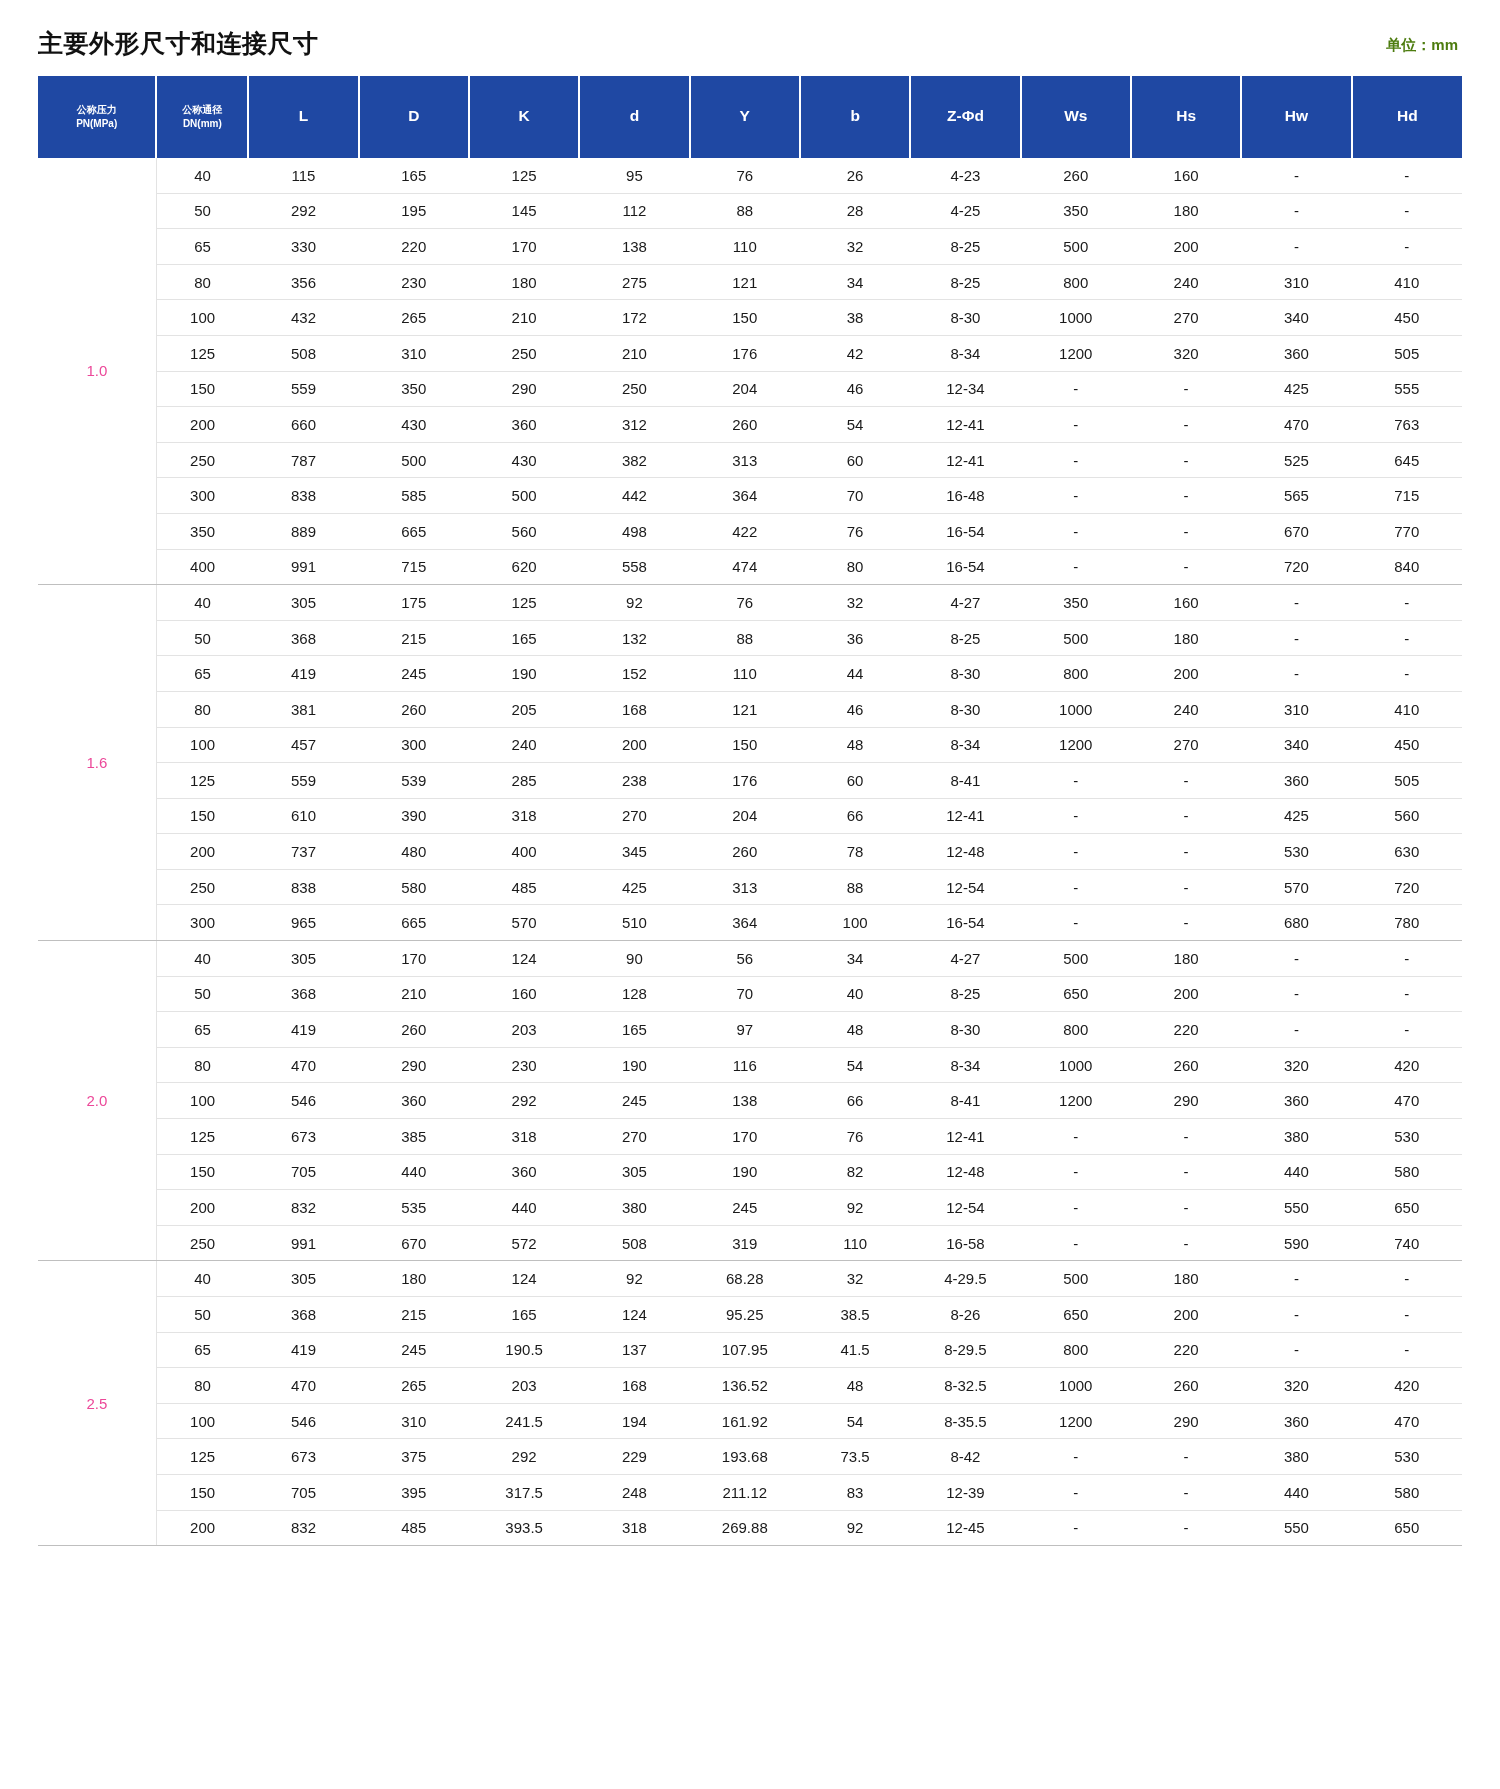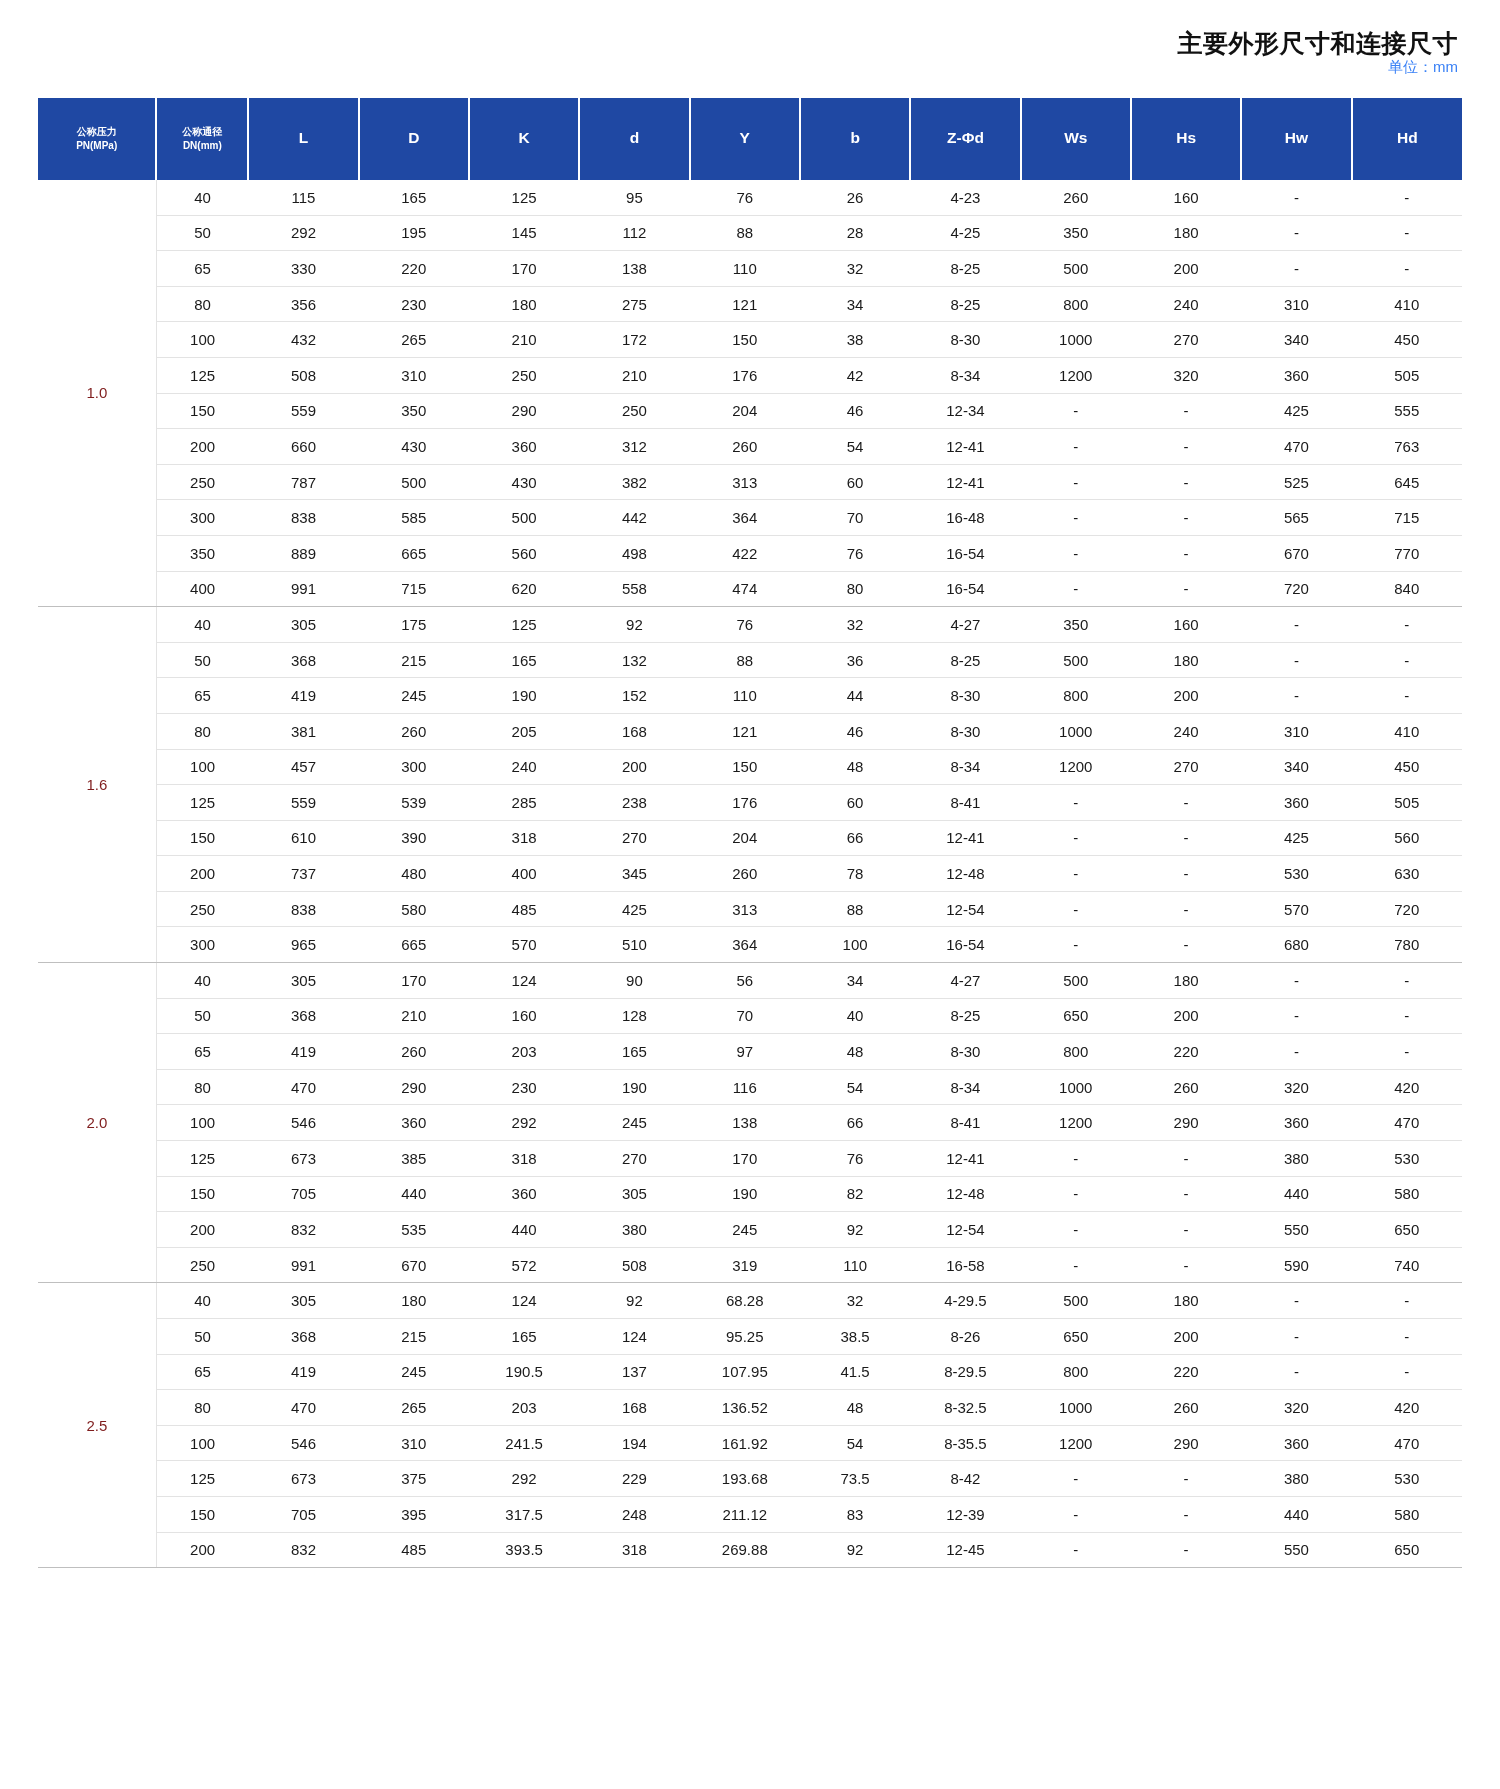--- a/index.html
+++ b/index.html
@@ -18,33 +18,32 @@
   .page {
     width: 1500px;
     padding: 30px 38px 20px 38px;
   }
   .title-row {
     display: flex;
     align-items: flex-end;
     justify-content: space-between;
     padding: 0 4px 0 0;
     margin-bottom: 18px;
-    flex-direction: column;
   }
   .doc-title {
     font-size: 25px;
     font-weight: bold;
     letter-spacing: 0.5px;
     color: #111111;
     line-height: 1.1;
   }
   .unit-note {
     font-size: 15px;
-    color: #3b82f6;
-    font-weight: normal;
+    color: #4d7c0f;
+    font-weight: bold;
     padding-bottom: 3px;
   }
   table.spec {
     border-collapse: collapse;
     width: 1424px;
     table-layout: fixed;
     font-size: 15px;
   }
   table.spec thead th {
     background: #1f48a3;
@@ -68,21 +67,21 @@
     font-size: 15px;
     color: #1a1a1a;
     background: #ffffff;
     padding: 0 2px;
     white-space: nowrap;
   }
   table.spec tbody td.pn-cell {
     border-right: 1px solid #e3e3e3;
     border-bottom: 1px solid #bfbfbf;
     font-size: 15px;
-    color: #7f1d1d;
+    color: #ec4899;
   }
   table.spec tbody tr.group-end td {
     border-bottom: 1px solid #bfbfbf;
   }
   table.spec tbody tr:last-child td {
     border-bottom: 1px solid #bfbfbf;
   }
   
   col.c-pn { width: 103px; }
   col.c-dn { width: 80px; }

